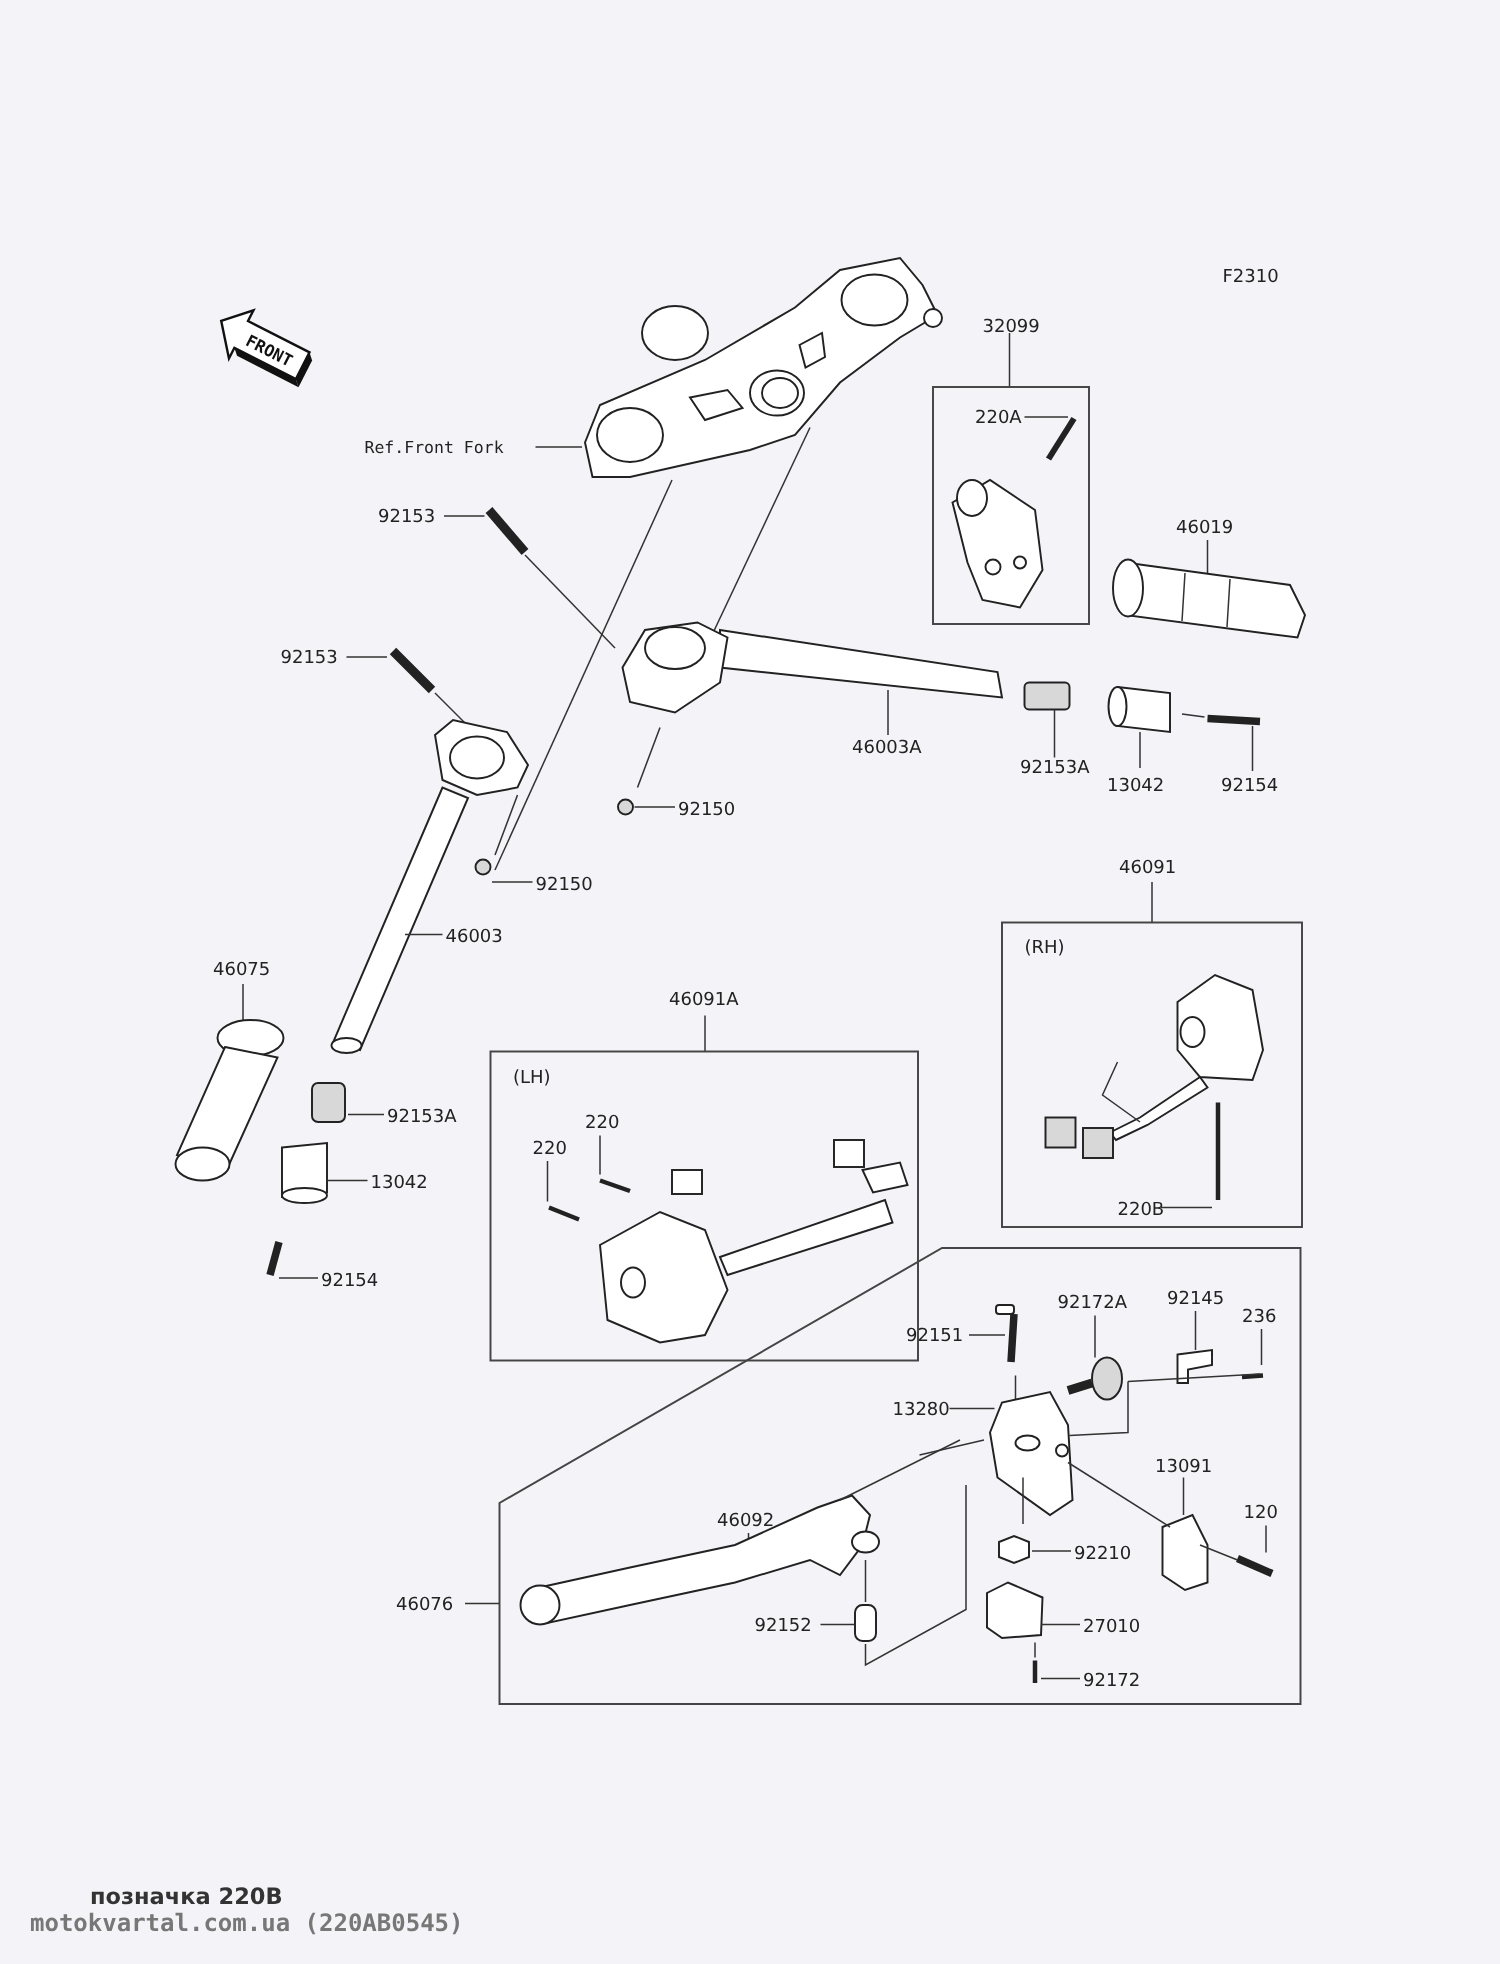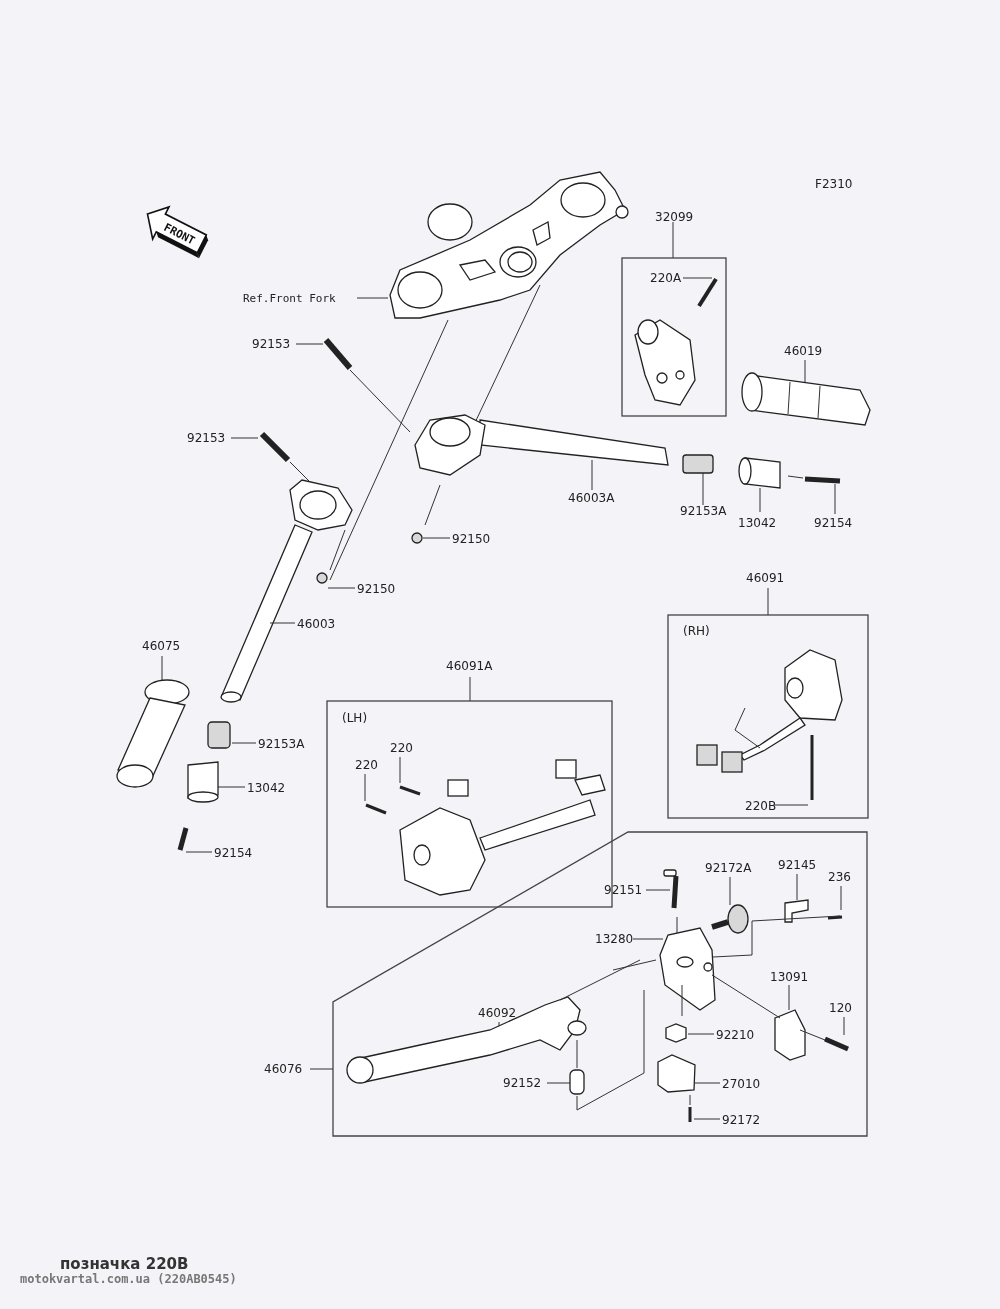--- a/index.html
+++ b/index.html
@@ -15,21 +15,21 @@
   .ln { stroke:#333; stroke-width:1; fill:none; }
   .part { stroke:#222; stroke-width:1.3; fill:#fff; }
   .partdk { stroke:#222; stroke-width:1.3; fill:#d8d8d8; }
   .box { stroke:#444; stroke-width:1.3; fill:none; }
   .footer1 {
     position:absolute; left:60px; top:1255px;
     font-family:"DejaVu Sans", sans-serif; font-weight:bold; font-size:15px; color:#333;
   }
   .footer2 {
     position:absolute; left:20px; top:1272px;
-    font-family:"DejaVu Sans Mono", monospace; font-weight:bold; font-size:12px; color:#777;
+    font-family:"DejaVu Sans Mono", monospace; font-weight:bold; font-size:16px; color:#777;
   }
 </style>
 </head>
 <body>
 
 <svg class="diagram" width="1000" height="1309" viewBox="0 0 1000 1309">
 
   <text class="lbl" x="815" y="188">F2310</text>
 
   <g transform="translate(152,205) rotate(27)">

